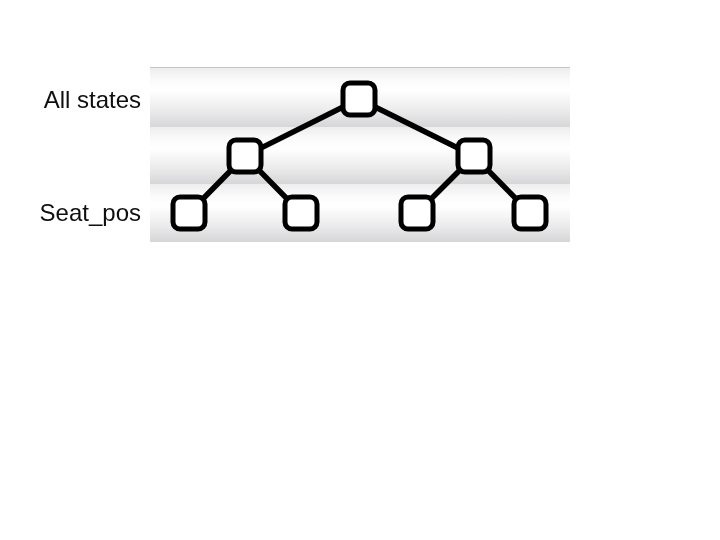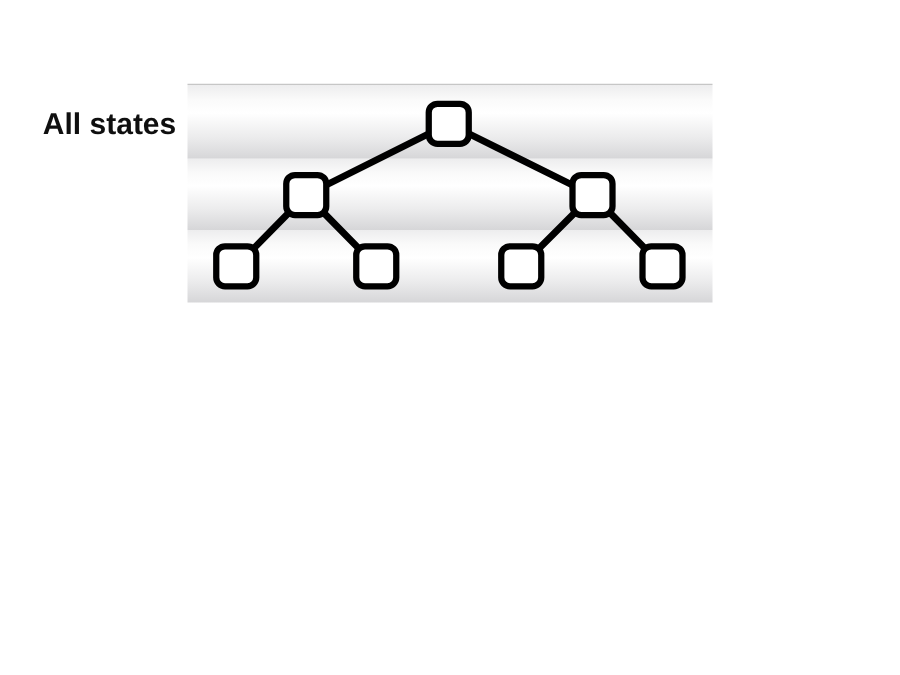--- a/index.html
+++ b/index.html
@@ -39,21 +39,21 @@
   .row-label {
     position: absolute;
     left: 0;
     width: 141px;
     text-align: right;
     font-size: 24px;
     line-height: 28px;
     color: #0f0f0f;
     white-space: nowrap;
   }
-  .row-label.l1 { top: 86px; font-weight: bold; }
+  .row-label.l1 { top: 86px; }
   .row-label.l2 { top: 143px; }
   .row-label.l3 { top: 199px; }
   svg.tree {
     position: absolute;
     left: 0;
     top: 0;
     width: 720px;
     height: 540px;
   }
 </style>
@@ -62,20 +62,21 @@
 
 <div class="slide">
 
   <div class="band-stack">
     <div class="band first"></div>
     <div class="band second"></div>
     <div class="band third"></div>
   </div>
 
   <div class="row-label l1">All states</div>
+  <div class="row-label l3">Seat_pos</div>
 
   <svg id="tree-svg" class="tree" viewBox="0 0 720 540">
       <line x1="359" y1="99" x2="245" y2="156" stroke="#000000" stroke-width="5.5" stroke-linecap="round"></line>
       <line x1="359" y1="99" x2="474" y2="156" stroke="#000000" stroke-width="5.5" stroke-linecap="round"></line>
       <line x1="245" y1="156" x2="189" y2="213" stroke="#000000" stroke-width="5.5" stroke-linecap="round"></line>
       <line x1="245" y1="156" x2="301" y2="213" stroke="#000000" stroke-width="5.5" stroke-linecap="round"></line>
       <line x1="474" y1="156" x2="417" y2="213" stroke="#000000" stroke-width="5.5" stroke-linecap="round"></line>
       <line x1="474" y1="156" x2="530" y2="213" stroke="#000000" stroke-width="5.5" stroke-linecap="round"></line>
       <rect x="343" y="83" width="32" height="32" rx="7" ry="7" fill="#ffffff" stroke="#000000" stroke-width="5"></rect>
       <rect x="229" y="140" width="32" height="32" rx="7" ry="7" fill="#ffffff" stroke="#000000" stroke-width="5"></rect>

